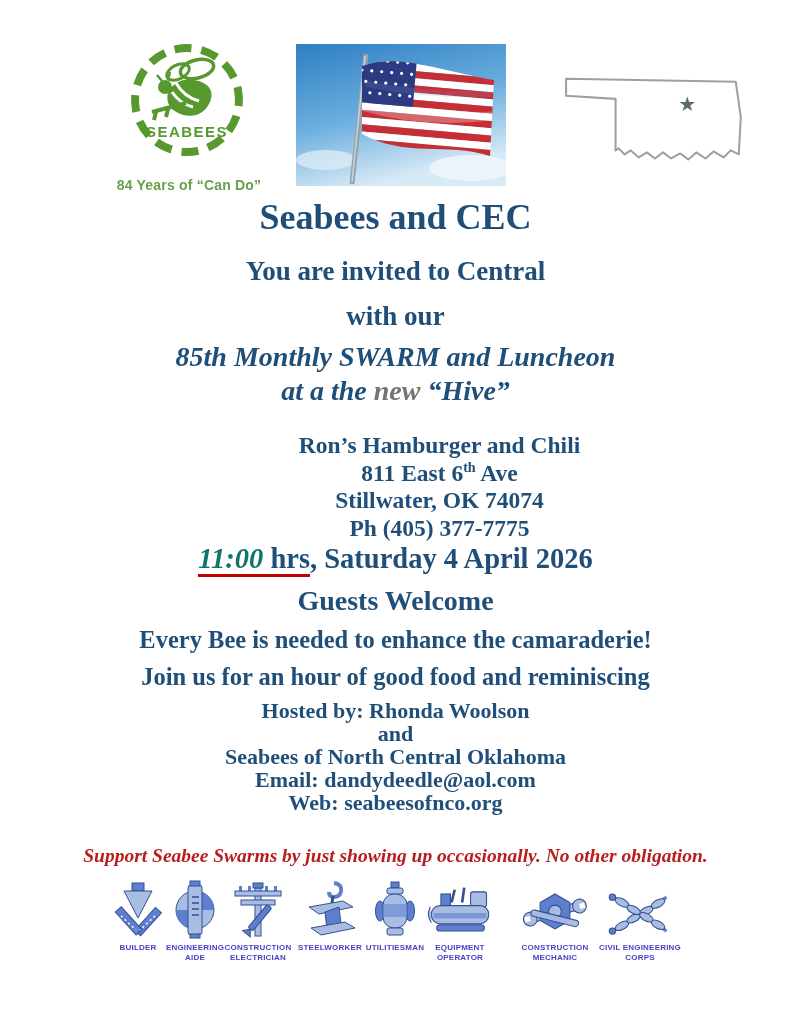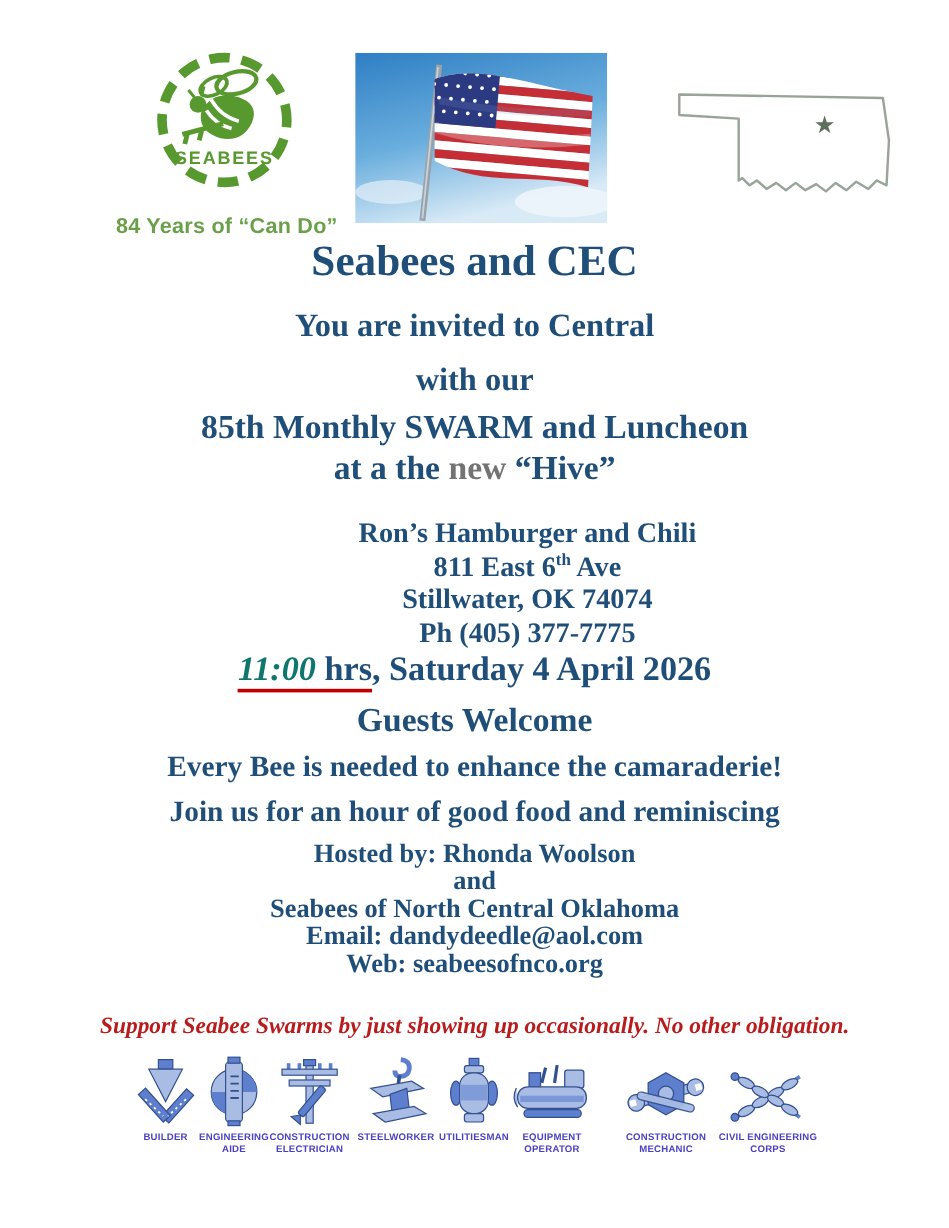--- a/index.html
+++ b/index.html
@@ -2,30 +2,30 @@
 <html><head>
 <meta charset="utf-8">
 <style>
   html,body{margin:0;padding:0;background:#ffffff;}
   .page{position:relative;width:791px;height:1023px;background:#ffffff;margin:0 auto;
         overflow:hidden;font-family:"Liberation Serif",serif;font-weight:bold;color:#1F4E79;}
 
   
   .logo-block{position:absolute;left:83px;top:40px;width:212px;text-align:center;}
   .logo-caption{margin-top:1px;font-family:"Liberation Sans",sans-serif;font-weight:bold;
-                font-size:18px;color:#6BA04B;letter-spacing:.2px;}
+                font-size:14px;color:#6BA04B;letter-spacing:.2px;}
   .flag-block{position:absolute;left:296px;top:44px;width:210px;height:142px;}
   .state-block{position:absolute;left:558px;top:54px;width:204px;height:114px;}
 
   
   .line{position:absolute;left:0;width:100%;text-align:center;}
   .title          {top:196px;font-size:36px;}
   .l-invited      {top:256px;font-size:27px;}
   .l-withour      {top:301px;font-size:27px;}
-  .l-swarm        {top:340px;font-size:28px;line-height:1.2;}
+  .l-swarm        {top:340px;font-size:28px;line-height:1.2;font-style:italic;}
   .l-venue        {top:432px;font-size:23.5px;line-height:1.16;padding-left:44px;}
   .l-datetime     {top:543px;font-size:28.5px;}
   .l-guests       {top:585px;font-size:28px;}
   .l-tag1         {top:626px;font-size:24.5px;}
   .l-tag2         {top:663px;font-size:24.5px;}
   .l-hosted       {top:700px;font-size:22px;line-height:1.04;}
   .l-support      {top:845px;font-size:19.5px;color:#b91c1c;font-style:italic;}
 
   .u-red{border-bottom:3px solid #C00000;padding-bottom:0px;}
   .dt-time{color:#0f766e;font-style:italic;}

